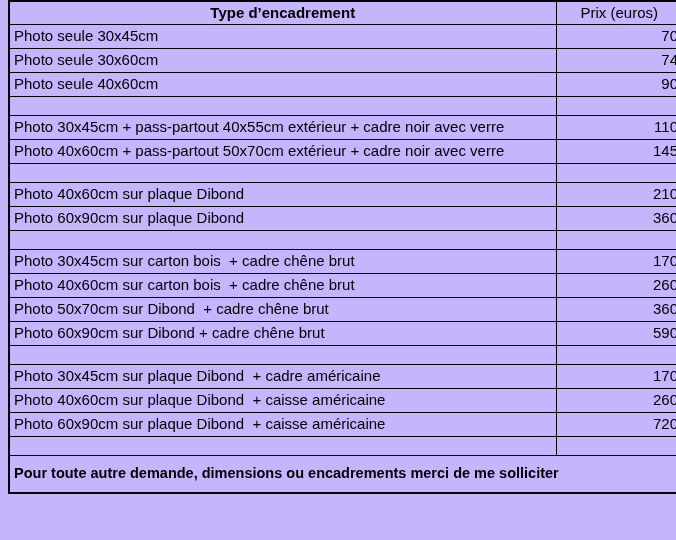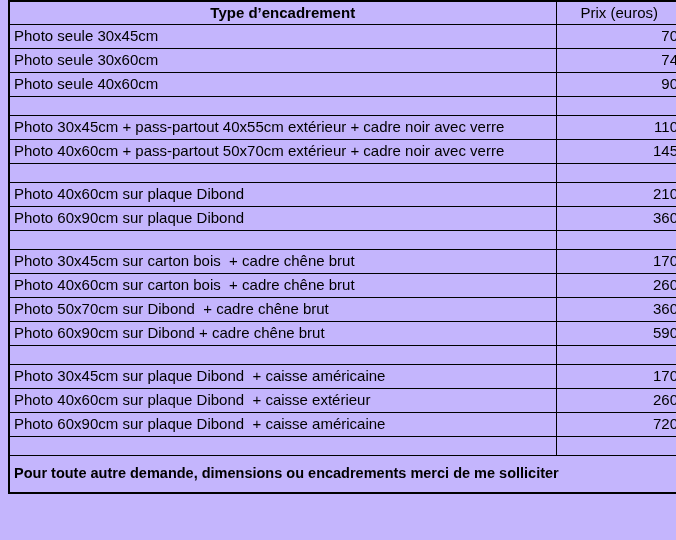--- a/index.html
+++ b/index.html
@@ -124,25 +124,25 @@
       <tr class="data-row">
         <td class="label-cell">Photo 60x90cm sur Dibond + cadre chêne brut</td>
         <td class="price-cell">590</td>
       </tr>
       <tr class="separator-row">
         <td class="label-cell"></td>
         <td class="price-cell"></td>
       </tr>
 
       <tr class="data-row">
-        <td class="label-cell">Photo 30x45cm sur plaque Dibond  + caisse américaine</td>
+        <td class="label-cell">Photo 30x45cm sur plaque Dibond  + cadre américaine</td>
         <td class="price-cell">170</td>
       </tr>
       <tr class="data-row">
-        <td class="label-cell">Photo 40x60cm sur plaque Dibond  + caisse extérieur</td>
+        <td class="label-cell">Photo 40x60cm sur plaque Dibond  + caisse américaine</td>
         <td class="price-cell">260</td>
       </tr>
       <tr class="data-row">
         <td class="label-cell">Photo 60x90cm sur plaque Dibond  + caisse américaine</td>
         <td class="price-cell">720</td>
       </tr>
       <tr class="separator-row">
         <td class="label-cell"></td>
         <td class="price-cell"></td>
       </tr>

